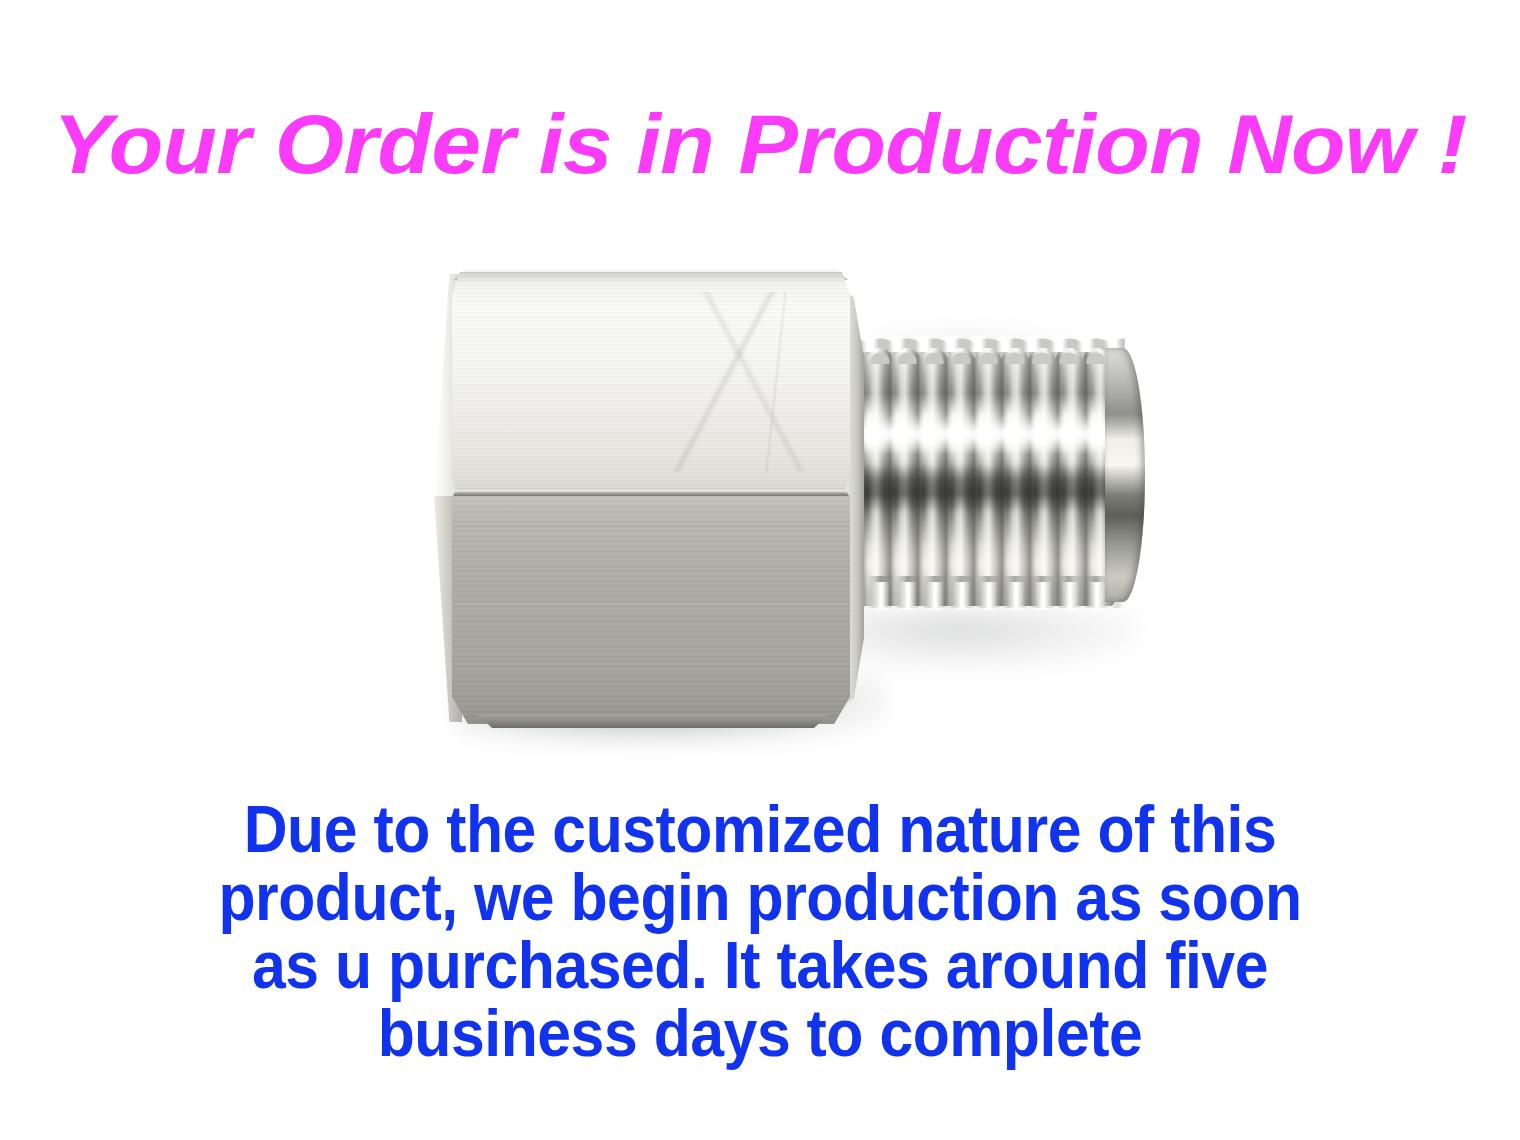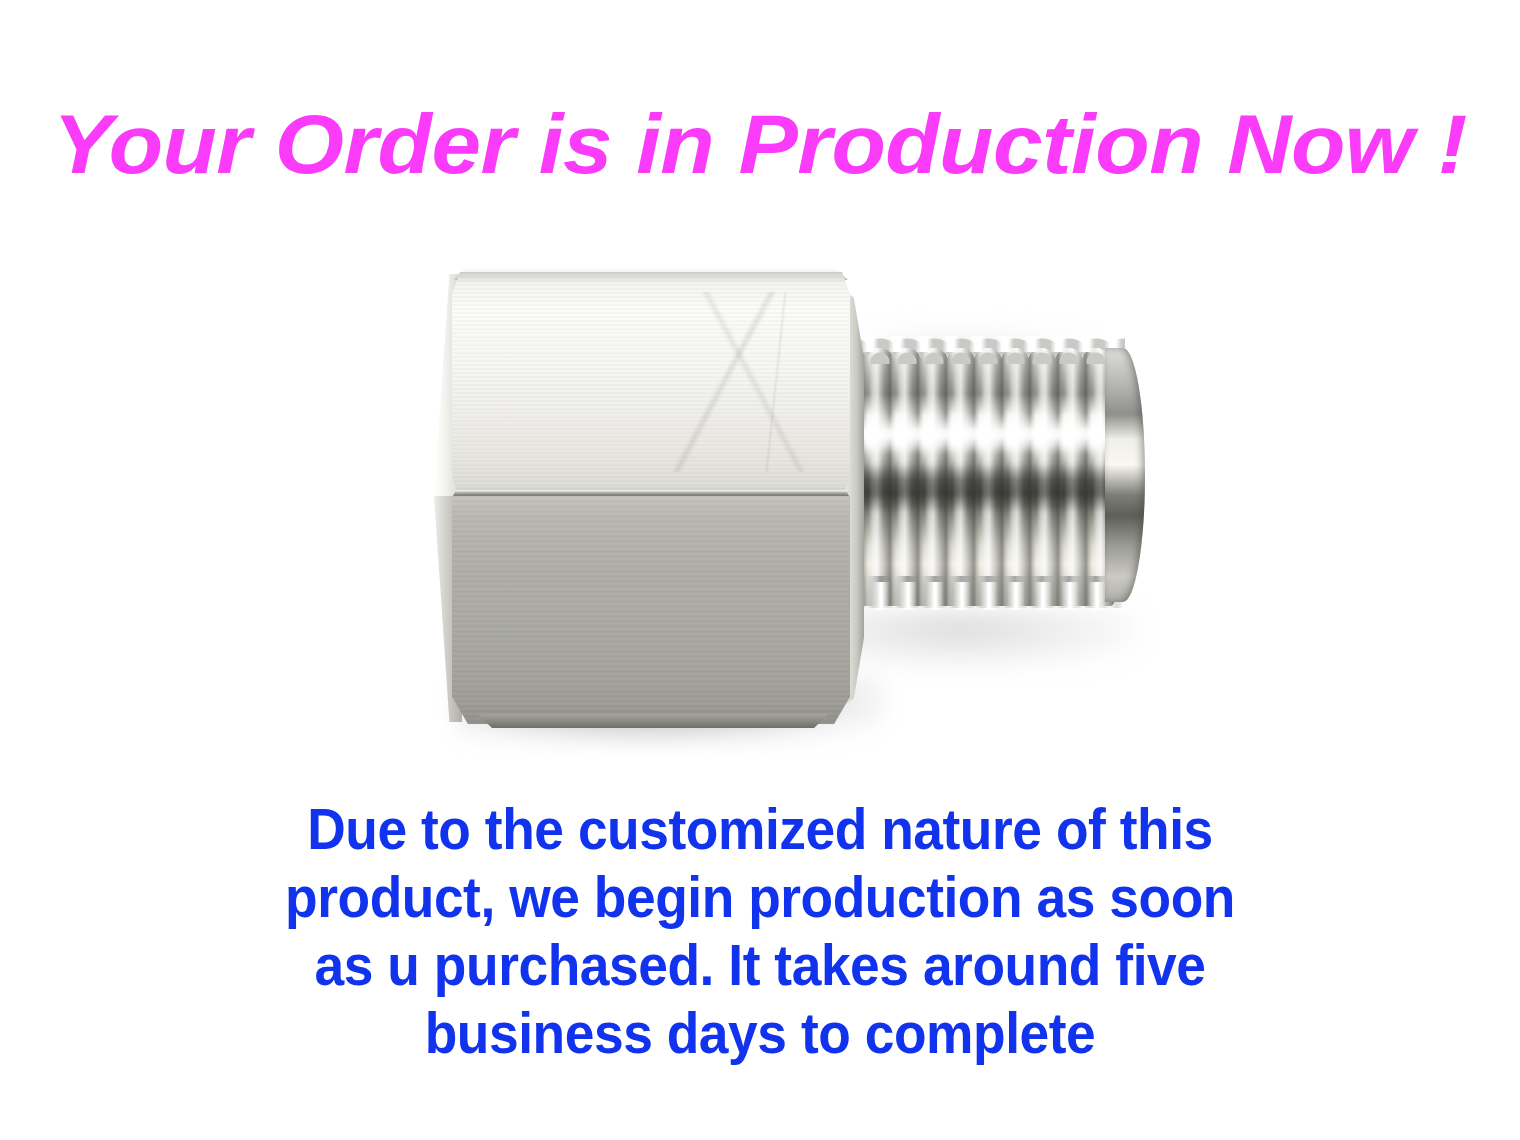--- a/index.html
+++ b/index.html
@@ -399,21 +399,21 @@
   
   .body-copy {
     position: absolute;
     left: 0;
     top: 795px;
     width: 1520px;
     text-align: center;
     color: #1133ee;
     font-family: "Liberation Sans", sans-serif;
     font-weight: 700;
-    font-size: 58px;
+    font-size: 66px;
     line-height: 68px;
     letter-spacing: -0.5px;
   }
   .body-copy .ln {
     display: block;
     white-space: nowrap;
     transform: scaleX(0.92);
     transform-origin: 50% 50%;
   }
 </style>

